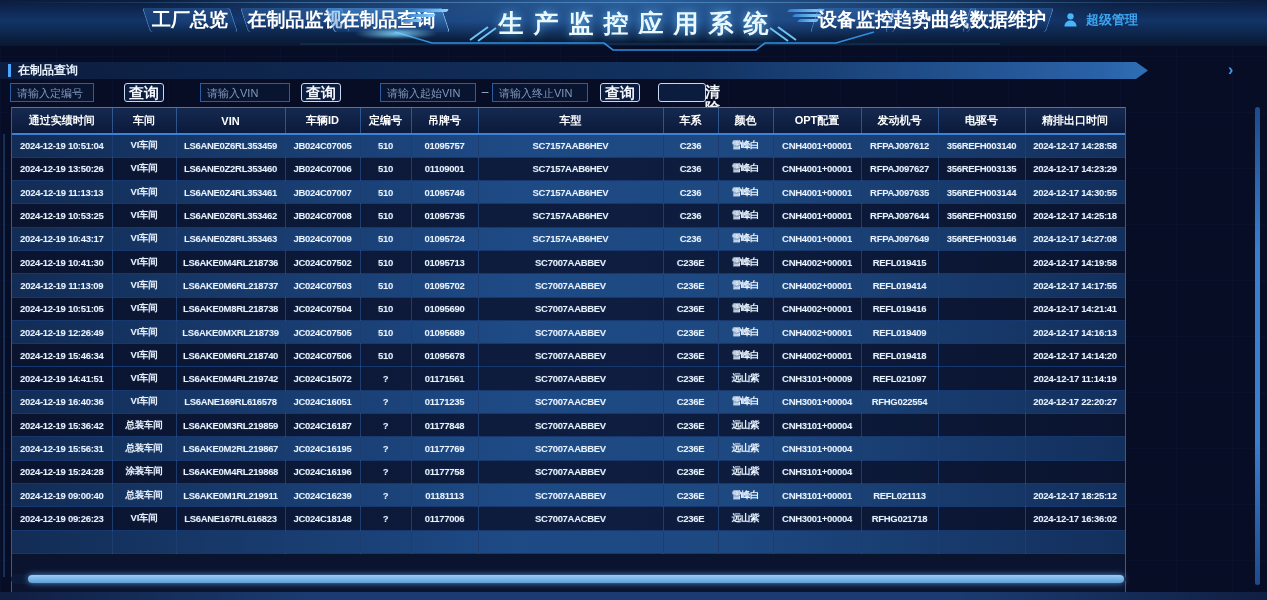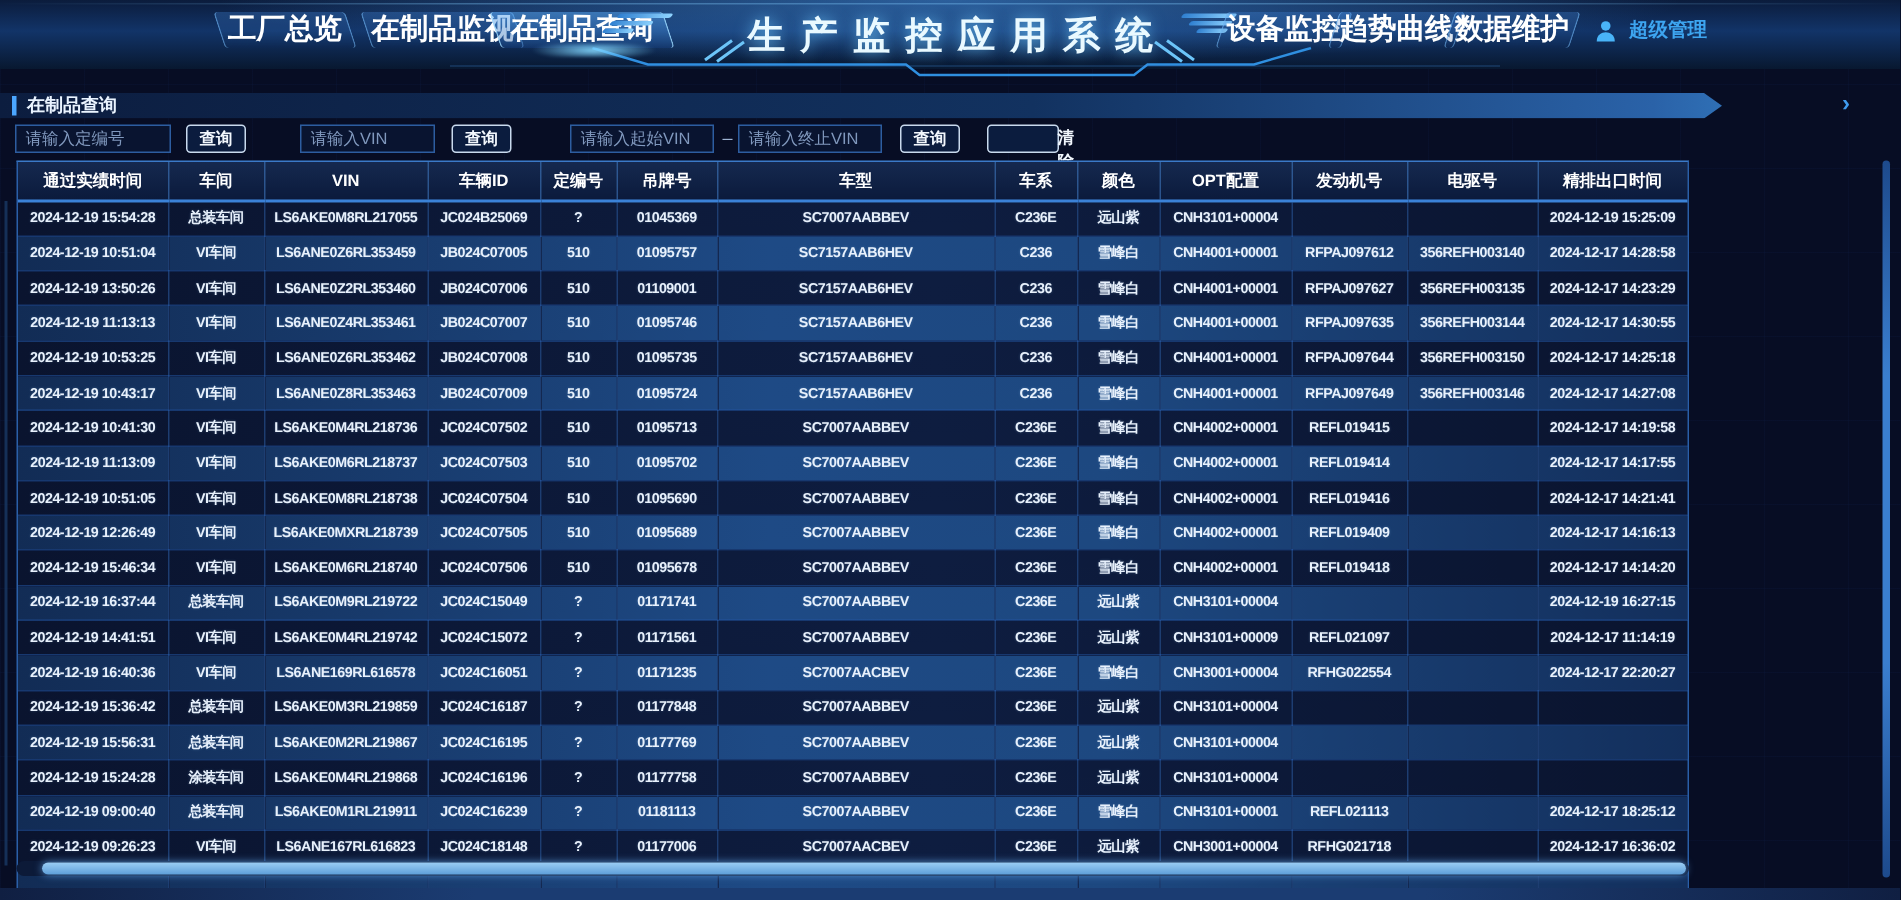--- a/index.html
+++ b/index.html
@@ -41,44 +41,44 @@
   .deco { position:absolute; top:9px; width:60px; }
   .deco i { display:block; height:3px; border-radius:2px; margin-bottom:2px;
             background:linear-gradient(90deg,#2f7fd0,#8fd4ff); transform:skewX(-35deg); }
   .deco.d-left i:nth-child(1){ width:36px; margin-left:10px; }
   .deco.d-left i:nth-child(2){ width:28px; margin-left:5px; }
   .deco.d-left i:nth-child(3){ width:20px; margin-left:0; }
   .deco.d-right i:nth-child(1){ width:36px; margin-left:0; }
   .deco.d-right i:nth-child(2){ width:28px; margin-left:5px; }
   .deco.d-right i:nth-child(3){ width:20px; margin-left:10px; }
 
-  .user { position:absolute; left:1062px; top:11px; display:flex; align-items:center; gap:7px; cursor:pointer; }
+  .user { position:absolute; left:1062px; top:11px; display:flex; align-items:flex-start; gap:7px; cursor:pointer; }
   .user svg { display:block; }
   .user-label { color:#3da5f0; font-size:13px; font-weight:700; }
 
   
   .section-bar { position:absolute; left:0; top:62px; width:1148px; height:17px;
         background:linear-gradient(90deg,#0c1d3f 0%,#123260 60%,#2a62a8 96%,#2f6fb5 100%);
         clip-path:polygon(0 0, calc(100% - 12px) 0, 100% 50%, calc(100% - 12px) 100%, 0 100%); }
   .section-accent { position:absolute; left:8px; top:2px; width:3px; height:13px; background:#4ba6ff; }
   .section-title { position:absolute; left:18px; top:0; line-height:17px;
         font-size:12px; font-weight:700; color:#eaf4ff; }
   .section-chevron { position:absolute; left:1228px; top:60px; color:#3f9bf0;
         font-size:16px; font-weight:700; line-height:20px; }
 
   
   .filters { position:absolute; left:10px; top:83px; width:1250px; height:19px; }
   .filters input { position:absolute; top:0; height:19px; background:#091430;
         border:1px solid #2d5da0; color:#9db3d6; font-size:11px; padding:0 6px; outline:none;
         font-family:inherit; }
   .filters input::placeholder { color:#8098bd; opacity:1; }
   .filters .btn { position:absolute; top:0; height:19px; background:#0b1c3e;
-        border:1px solid #c9daee; border-radius:3px; color:#f2f7fd; font-size:11px; font-weight:600;
+        border:1px solid #c9daee; border-radius:3px; color:#f2f7fd; font-size:15px; font-weight:600;
         text-align:center; line-height:16px; cursor:pointer; font-family:inherit; }
-  #f-in1 { left:0;   width:104px; }
+  #f-in1 { left:0;   width:84px; }
   #f-bt1 { left:114px; width:40px; }
   #f-in2 { left:190px; width:90px; }
   #f-bt2 { left:291px; width:40px; }
   #f-in3 { left:370px; width:96px; }
   .dash  { position:absolute; left:469px; top:0; width:12px; text-align:center;
            color:#9fb4d4; font-size:12px; line-height:19px; }
   #f-in4 { left:482px; width:96px; }
   #f-bt3 { left:590px; width:40px; }
   #f-bt4 { left:648px; width:42px;padding-left:46px; }
 
@@ -210,35 +210,20 @@
             <th>车型</th>
             <th>车系</th>
             <th>颜色</th>
             <th>OPT配置</th>
             <th>发动机号</th>
             <th>电驱号</th>
             <th>精排出口时间</th>
           </tr>
         </thead>
       <tbody id="tbody">
-          <tr class="dark">
-            <td>2024-12-19 15:54:28</td>
-            <td>总装车间</td>
-            <td>LS6AKE0M8RL217055</td>
-            <td>JC024B25069</td>
-            <td>?</td>
-            <td>01045369</td>
-            <td>SC7007AABBEV</td>
-            <td>C236E</td>
-            <td>远山紫</td>
-            <td>CNH3101+00004</td>
-            <td></td>
-            <td></td>
-            <td>2024-12-19 15:25:09</td>
-          </tr>
           <tr class="light">
             <td>2024-12-19 10:51:04</td>
             <td>VI车间</td>
             <td>LS6ANE0Z6RL353459</td>
             <td>JB024C07005</td>
             <td>510</td>
             <td>01095757</td>
             <td>SC7157AAB6HEV</td>
             <td>C236</td>
             <td>雪峰白</td>
@@ -374,35 +359,20 @@
             <td>JC024C07506</td>
             <td>510</td>
             <td>01095678</td>
             <td>SC7007AABBEV</td>
             <td>C236E</td>
             <td>雪峰白</td>
             <td>CNH4002+00001</td>
             <td>REFL019418</td>
             <td></td>
             <td>2024-12-17 14:14:20</td>
-          </tr>
-          <tr class="light">
-            <td>2024-12-19 16:37:44</td>
-            <td>总装车间</td>
-            <td>LS6AKE0M9RL219722</td>
-            <td>JC024C15049</td>
-            <td>?</td>
-            <td>01171741</td>
-            <td>SC7007AABBEV</td>
-            <td>C236E</td>
-            <td>远山紫</td>
-            <td>CNH3101+00004</td>
-            <td></td>
-            <td></td>
-            <td>2024-12-19 16:27:15</td>
           </tr>
           <tr class="dark">
             <td>2024-12-19 14:41:51</td>
             <td>VI车间</td>
             <td>LS6AKE0M4RL219742</td>
             <td>JC024C15072</td>
             <td>?</td>
             <td>01171561</td>
             <td>SC7007AABBEV</td>
             <td>C236E</td>

